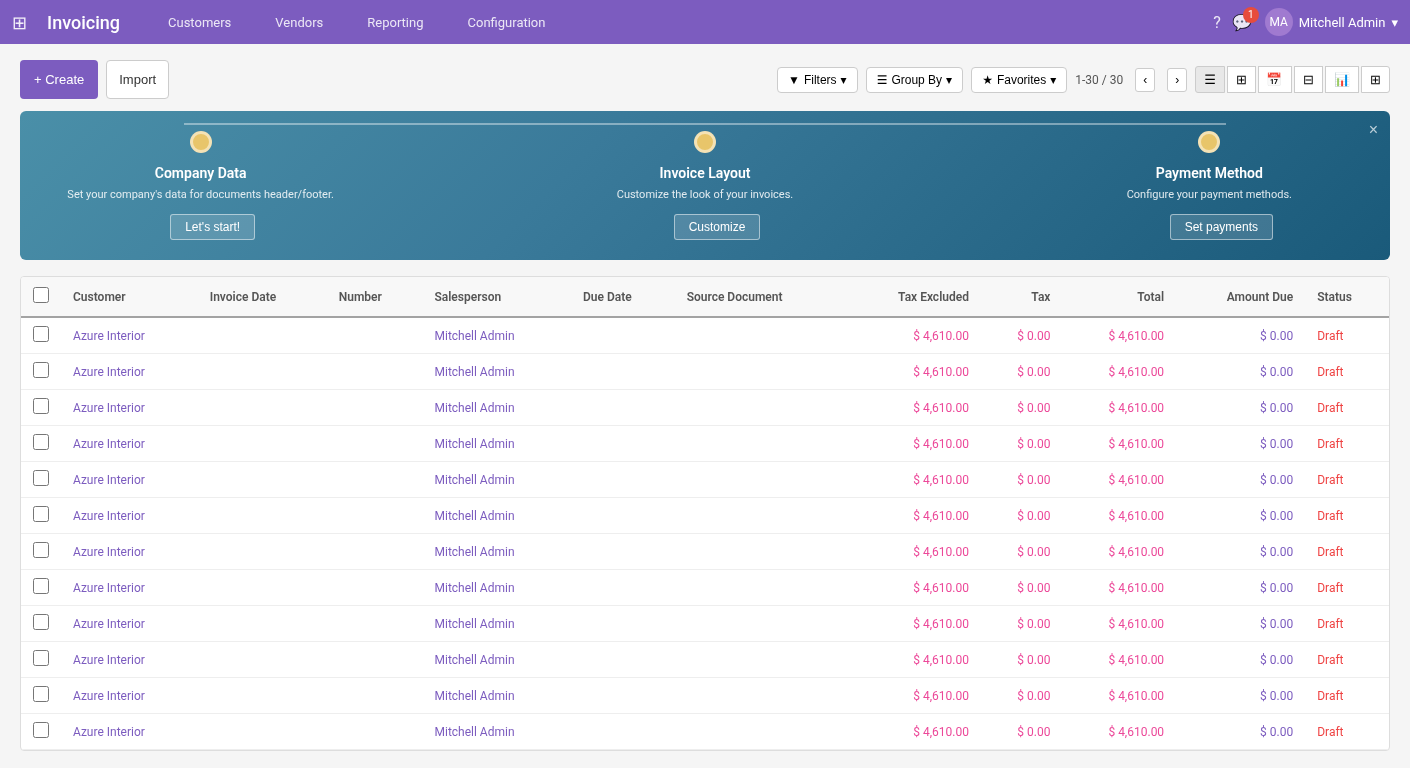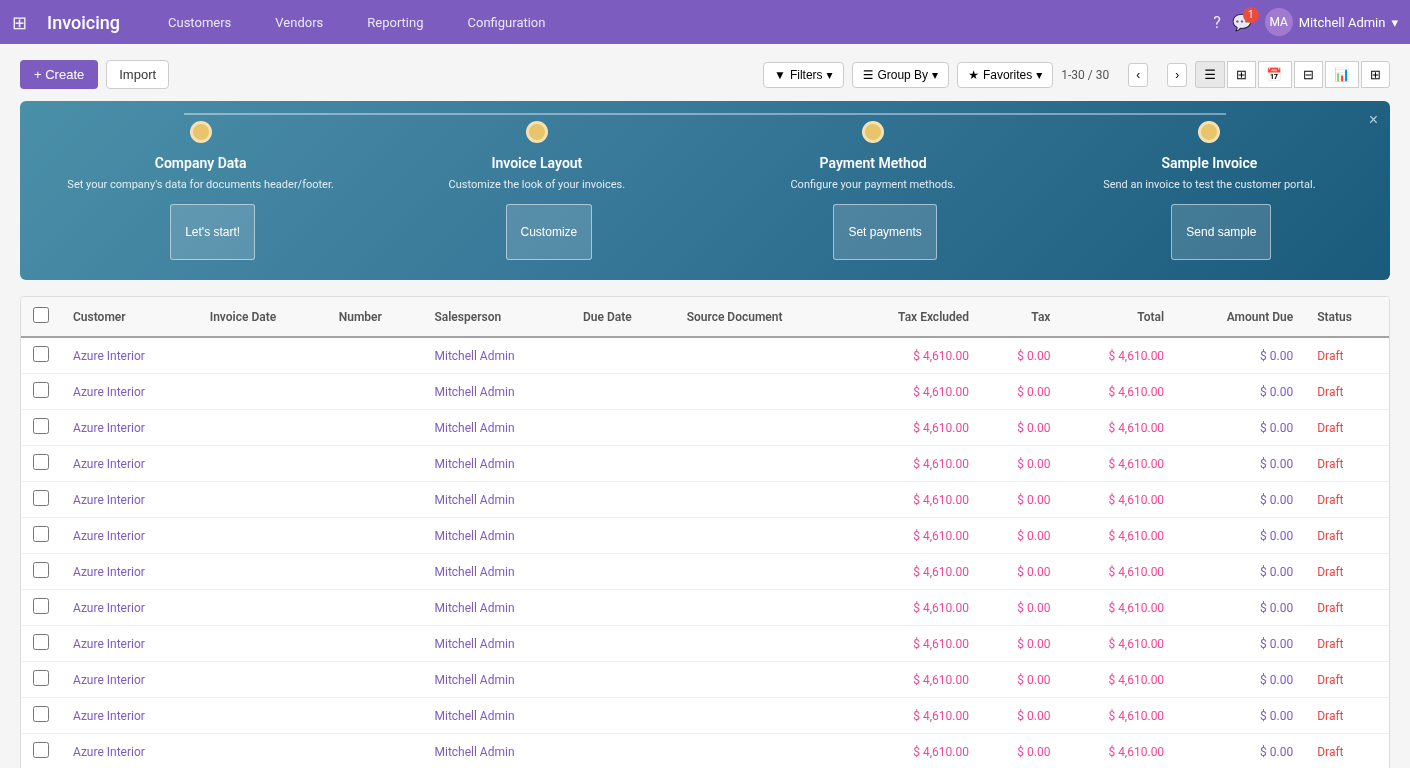--- a/index.html
+++ b/index.html
@@ -32,25 +32,25 @@
     
     .page-header { display: flex; align-items: center; justify-content: space-between; margin-bottom: 12px; }
     .page-title { font-size: 20px; font-weight: 500; color: #333; }
     .search-bar { display: flex; align-items: center; border: 1px solid #ccc; border-radius: 4px; background: white; overflow: hidden; width: 400px; }
     .search-bar input { border: none; outline: none; padding: 6px 10px; font-size: 13px; flex: 1; }
     .search-bar .search-btn { background: none; border: none; padding: 6px 10px; cursor: pointer; color: #666; }
 
     
     .toolbar { display: flex; align-items: center; justify-content: space-between; margin-bottom: 12px; }
     .toolbar-left { display: flex; gap: 8px; }
-    .btn-create { background: #7c5cbf; color: white; border: none; padding: 2px 14px; border-radius: 4px; cursor: pointer; font-size: 13px; display: flex; align-items: center; gap: 5px; }
+    .btn-create { background: #7c5cbf; color: white; border: none; padding: 12px 14px; border-radius: 4px; cursor: pointer; font-size: 13px; display: flex; align-items: center; gap: 5px; }
     .btn-import { background: white; color: #333; border: 1px solid #ccc; padding: 6px 12px; border-radius: 4px; cursor: pointer; font-size: 13px; }
     .toolbar-right { display: flex; align-items: center; gap: 8px; }
     .filter-btn { background: white; border: 1px solid #ccc; padding: 5px 10px; border-radius: 4px; cursor: pointer; font-size: 12px; display: flex; align-items: center; gap: 4px; }
-    .pagination { display: flex; align-items: center; gap: 19px; font-size: 12px; color: #555; justify-content: center; }
+    .pagination { display: flex; align-items: center; gap: 12px; font-size: 12px; color: #555; justify-content: center; }
     .page-nav { background: white; border: 1px solid #ccc; padding: 4px 7px; border-radius: 3px; cursor: pointer; font-size: 12px; }
     .view-icons { display: flex; gap: 2px; }
     .view-icon-btn { background: white; border: 1px solid #ccc; padding: 5px 8px; cursor: pointer; font-size: 13px; }
     .view-icon-btn.active { background: #e8e8e8; }
     .view-icon-btn:first-child { border-radius: 3px 0 0 3px; }
     .view-icon-btn:last-child { border-radius: 0 3px 3px 0; }
 
     
     .setup-banner {
       background: linear-gradient(135deg, #4a8fa8 0%, #3a7a9a 40%, #2a6a8a 70%, #1a5a7a 100%);
@@ -92,21 +92,21 @@
       background: #e8c56a;
       margin-bottom: 12px;
       border: 3px solid rgba(255,255,255,0.5);
     }
     .step-title { font-size: 14px; font-weight: 600; margin-bottom: 6px; text-align: center; }
     .step-desc { font-size: 11px; text-align: center; opacity: 0.85; margin-bottom: 12px; line-height: 1.4; }
     .step-btn {
       background: rgba(255,255,255,0.15);
       color: white;
       border: 1px solid rgba(255,255,255,0.5);
-      padding: 20px 14px;
+      padding: 5px 14px;
       border-radius: 3px;
       cursor: pointer;
       font-size: 12px;
       margin-left: 24px;
     }
 
     
     .table-container { background: white; border: 1px solid #ddd; border-radius: 4px; overflow: hidden; }
     table { width: 100%; border-collapse: collapse; }
     thead tr { background: #f8f8f8; border-bottom: 2px solid #a3a3a3; }
@@ -209,26 +209,20 @@
         <button class="step-btn">Customize</button>
       </div>
 
       <div class="setup-step">
         <div class="step-dot"></div>
         <div class="step-title">Payment Method</div>
         <div class="step-desc">Configure your payment methods.</div>
         <button class="step-btn">Set payments</button>
       </div>
 
-      <div class="setup-step">
-        <div class="step-dot"></div>
-        <div class="step-title">Sample Invoice</div>
-        <div class="step-desc">Send an invoice to test the customer portal.</div>
-        <button class="step-btn">Send sample</button>
-      </div>
 
     </div>
   </div>
 
   <div class="table-container">
     <table>
       <thead>
         <tr>
           <th class="check-col">
             <input type="checkbox" class="header-check" style="">

